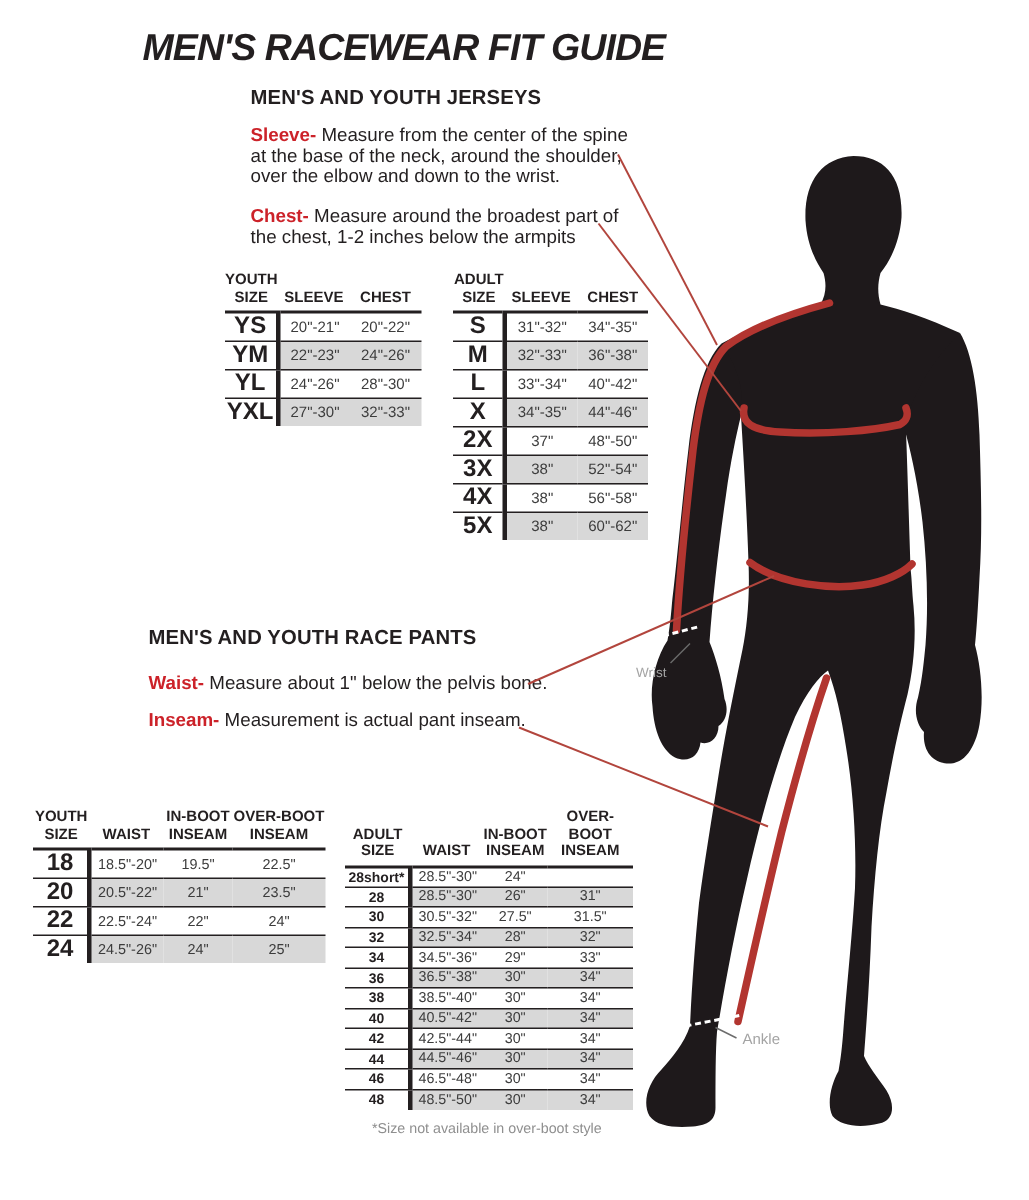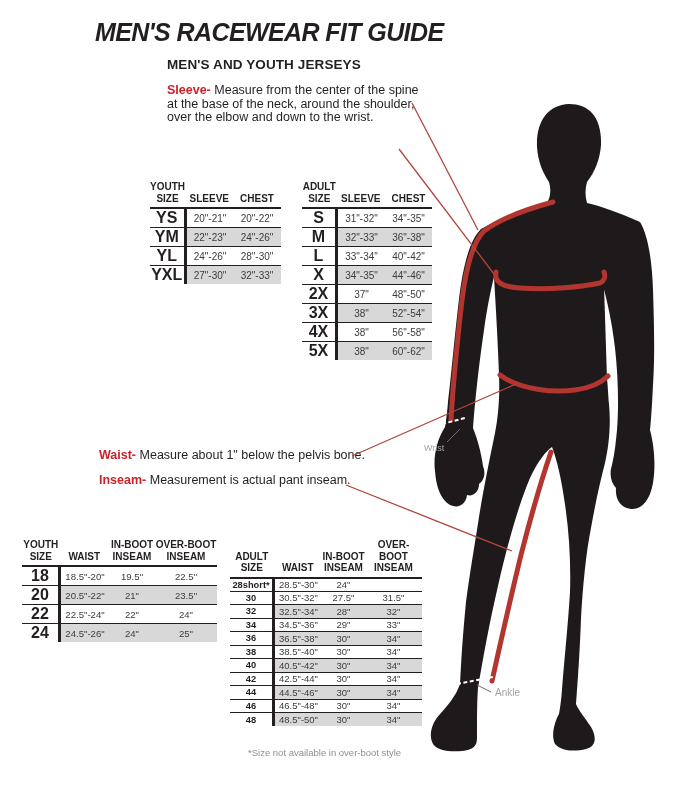--- a/index.html
+++ b/index.html
@@ -69,20 +69,24 @@
 
   <h1 id="title" class="abs" style="margin:0;">MEN'S RACEWEAR FIT GUIDE</h1>
 
   <div id="jerseys-heading" class="abs section-heading">MEN'S AND YOUTH JERSEYS</div>
 
   <p id="sleeve-para" class="abs measure-para" style="margin:0;">
     <span class="red-label">Sleeve-</span>
     <span>Measure from the center of the spine at the base of the neck, around the shoulder, over the elbow and down to the wrist.</span>
   </p>
 
+  <p id="chest-para" class="abs measure-para" style="margin:0;">
+    <span class="red-label">Chest-</span>
+    <span>Measure around the broadest part of the chest, 1-2 inches below the armpits</span>
+  </p>
 
   <table id="youth-jersey" class="fit-table t-yj">
       <thead>
         <tr>
           <th>YOUTH
 SIZE</th>
           <th>SLEEVE</th>
           <th>CHEST</th>
         </tr>
       </thead>
@@ -155,20 +159,21 @@
           <td>56"-58"</td>
         </tr>
         <tr class="shaded">
           <th>5X</th>
           <td>38"</td>
           <td>60"-62"</td>
         </tr>
       </tbody>
     </table>
 
+  <div id="pants-heading" class="abs section-heading">MEN'S AND YOUTH RACE PANTS</div>
 
   <p id="waist-para" class="abs measure-para" style="margin:0;">
     <span class="red-label">Waist-</span>
     <span>Measure about 1" below the pelvis bone.</span>
   </p>
 
   <p id="inseam-para" class="abs measure-para" style="margin:0;">
     <span class="red-label">Inseam-</span>
     <span>Measurement is actual pant inseam.</span>
   </p>
@@ -223,20 +228,26 @@
           <th>OVER-BOOT
 INSEAM</th>
         </tr>
       </thead>
       <tbody>
         <tr>
           <th>28short*</th>
           <td>28.5"-30"</td>
           <td>24"</td>
           <td></td>
+        </tr>
+        <tr class="shaded">
+          <th>28</th>
+          <td>28.5"-30"</td>
+          <td>26"</td>
+          <td>31"</td>
         </tr>
         <tr>
           <th>30</th>
           <td>30.5"-32"</td>
           <td>27.5"</td>
           <td>31.5"</td>
         </tr>
         <tr class="shaded">
           <th>32</th>
           <td>32.5"-34"</td>

